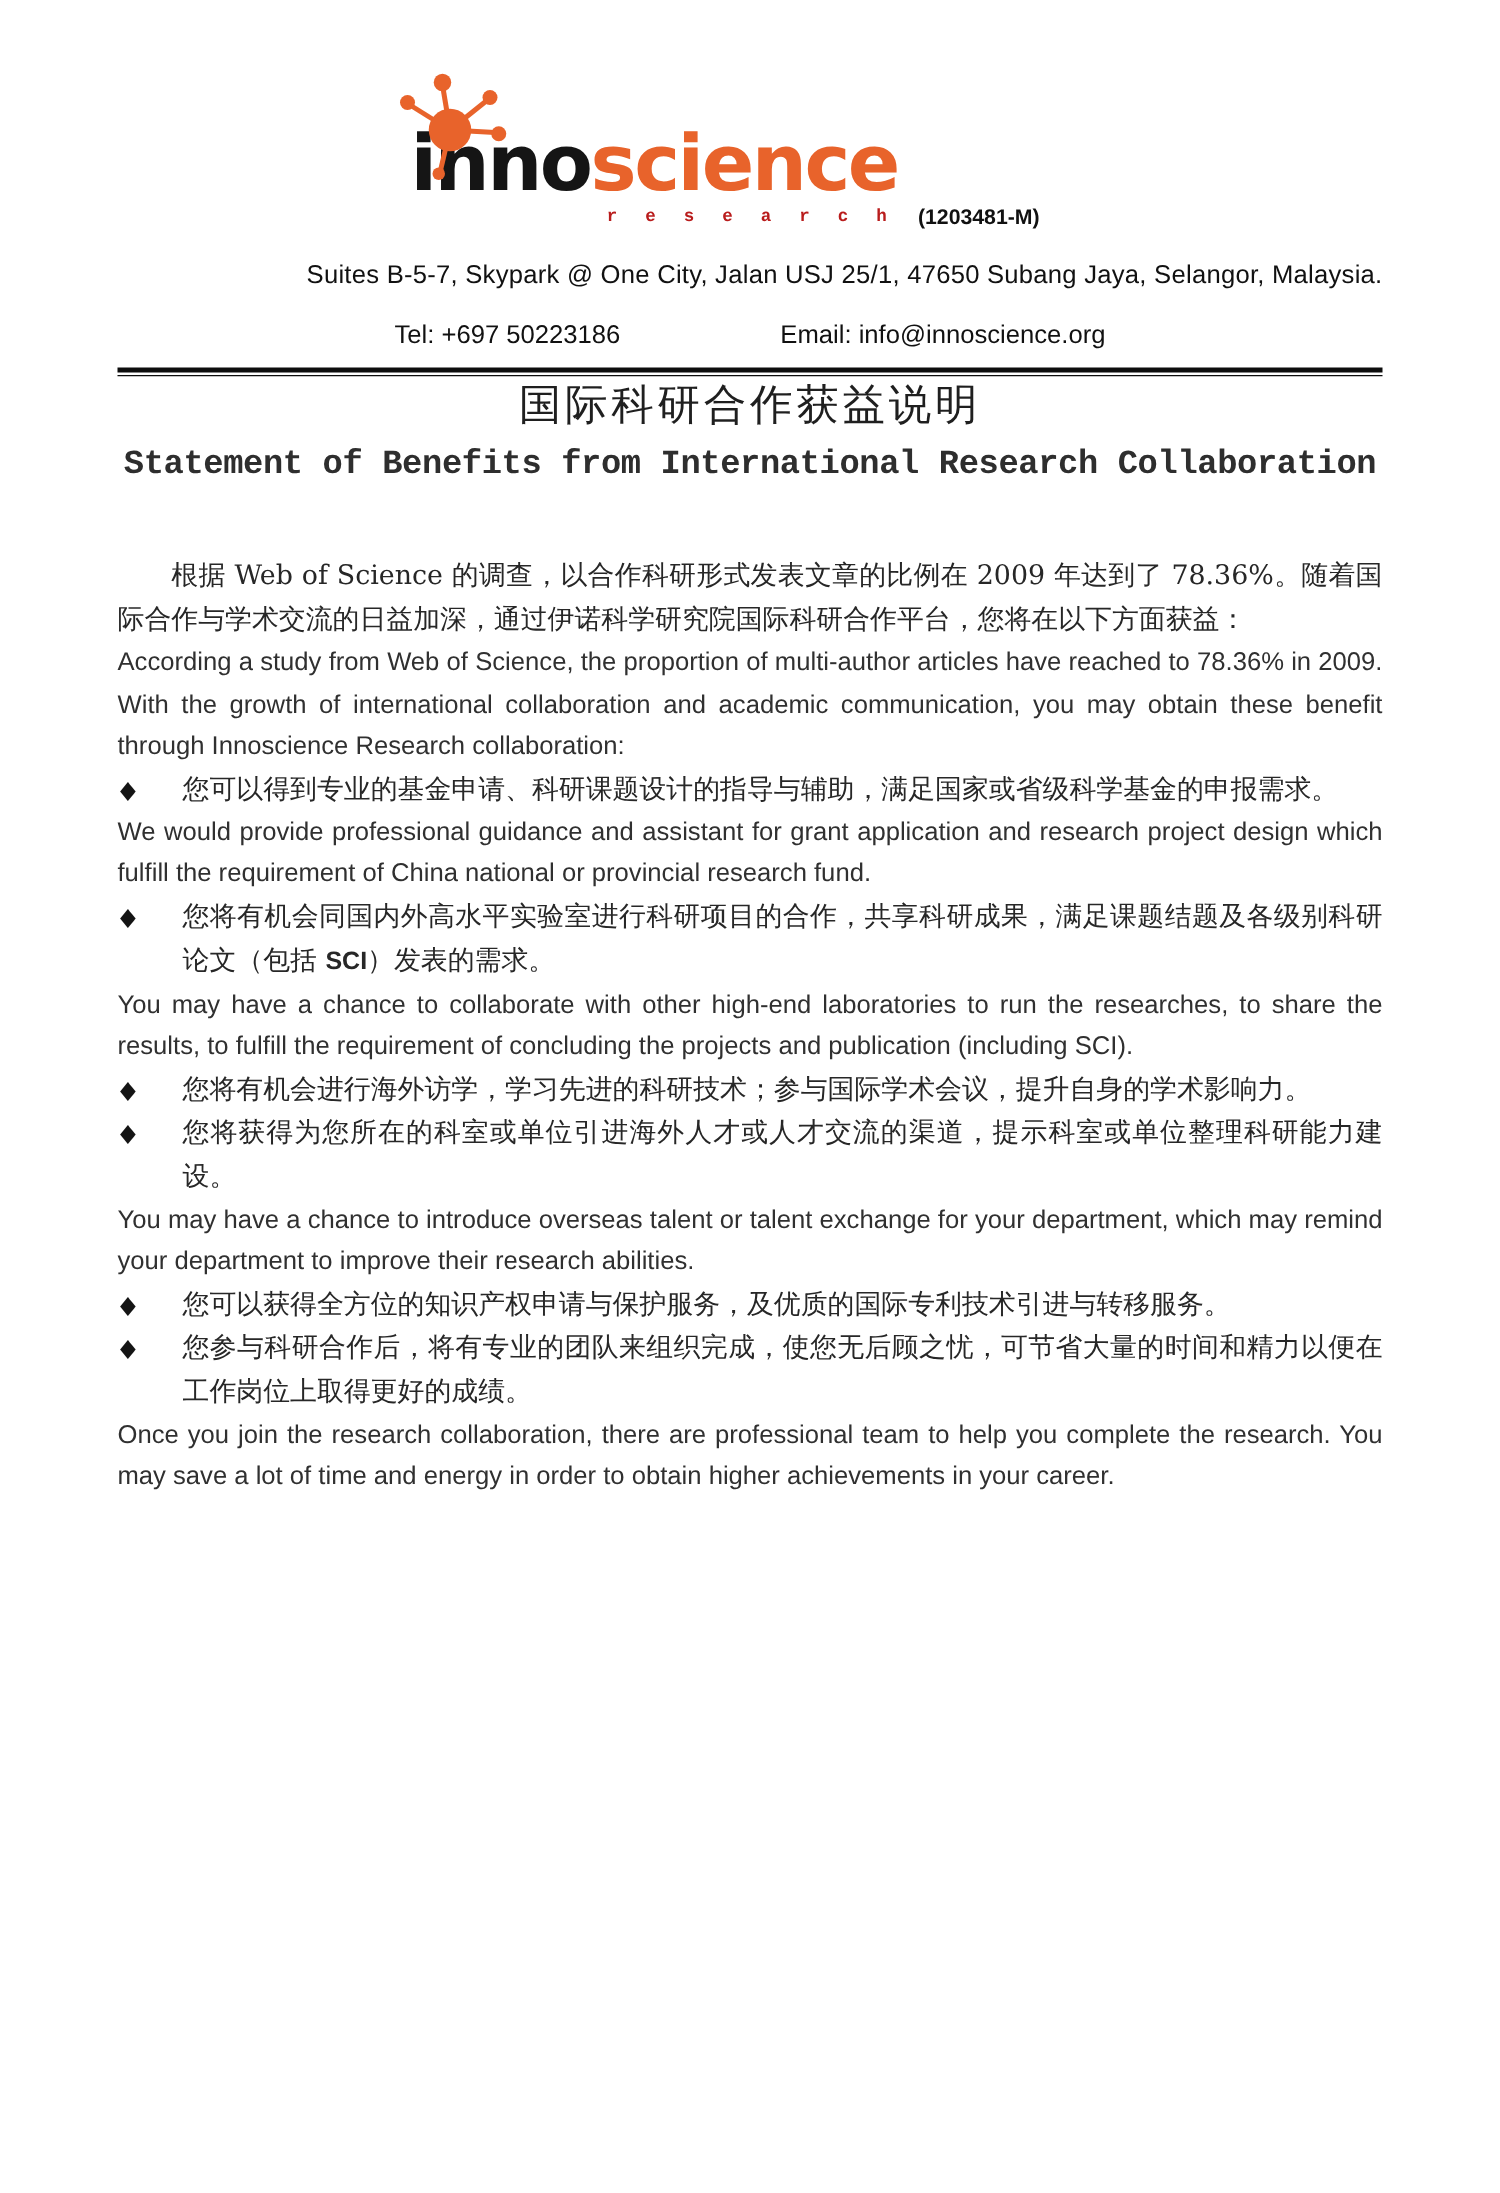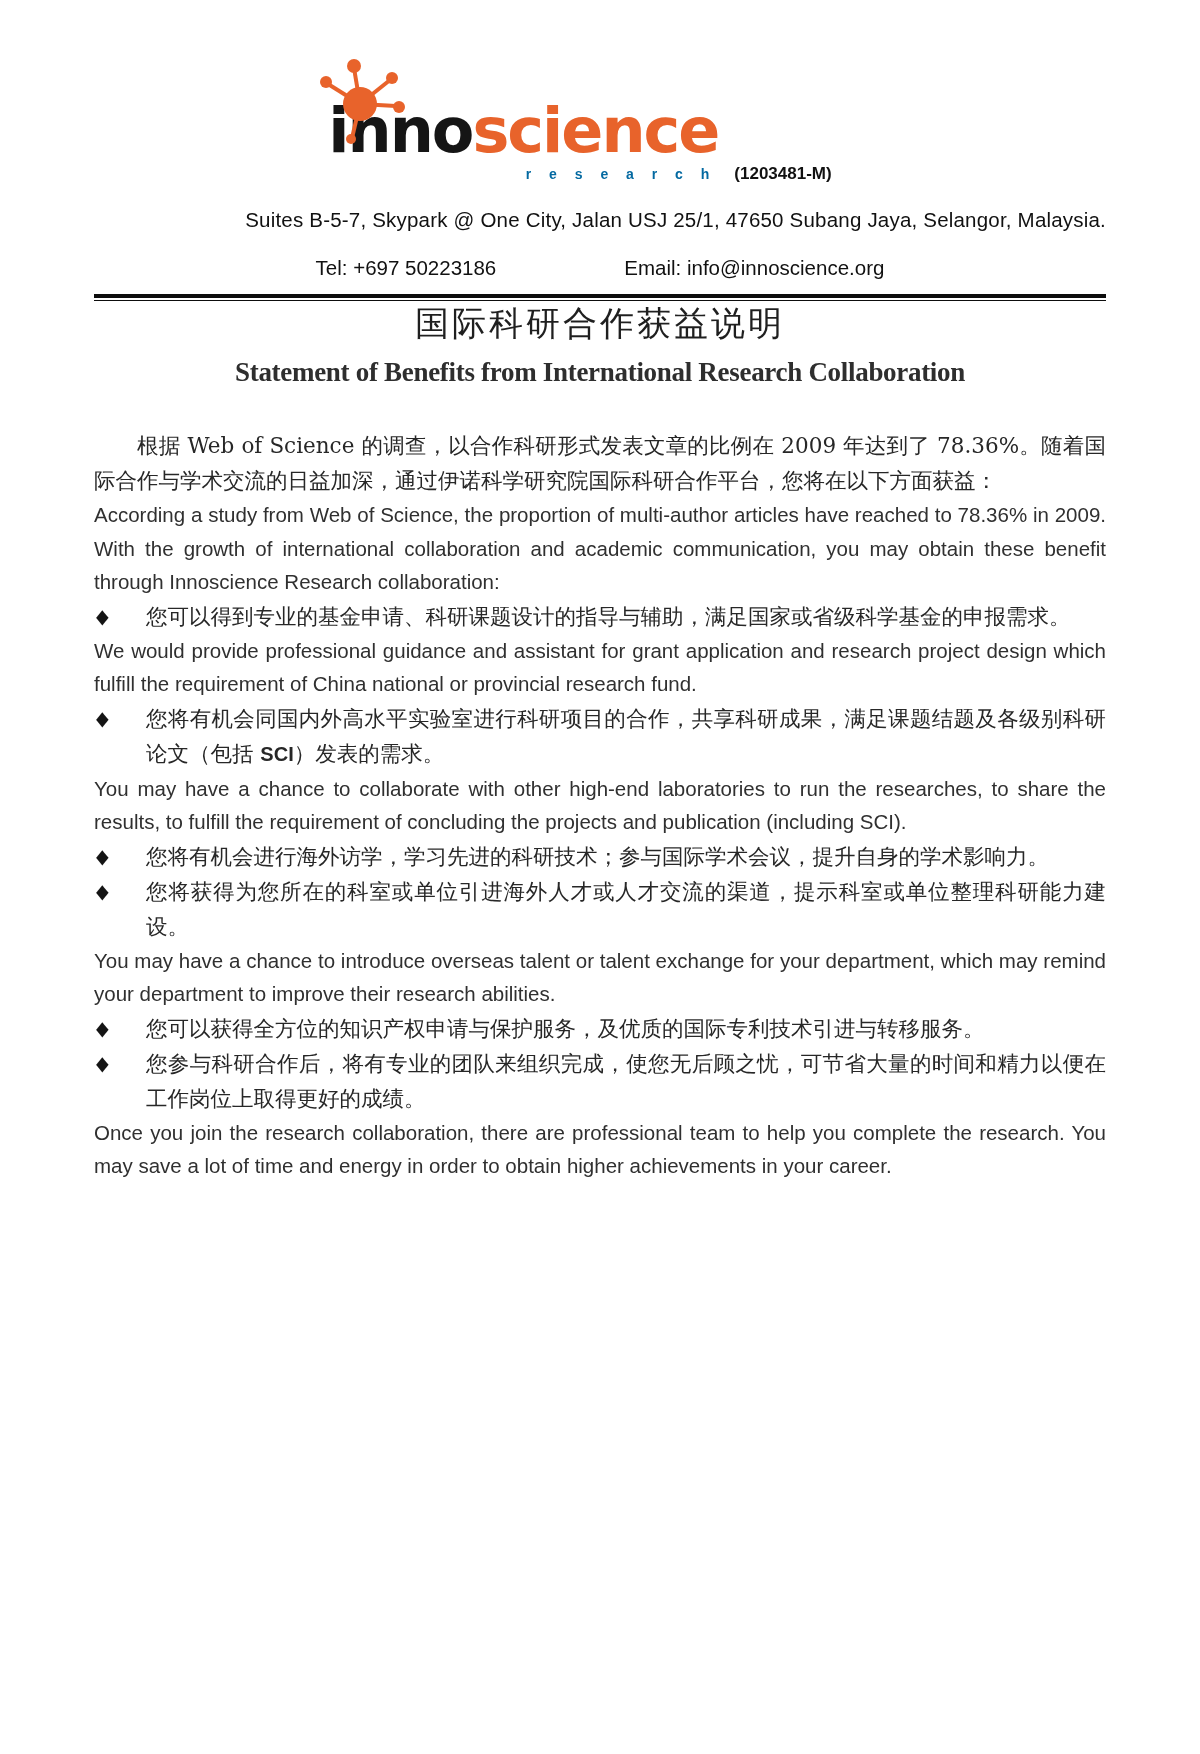--- a/index.html
+++ b/index.html
@@ -43,25 +43,25 @@
     line-height: 1;
     letter-spacing: -2px;
     white-space: nowrap;
   }
   .logo-inno { color: #151515; }
   .logo-science { color: #e8632b; margin-top: 44px; }
   .logo-research {
     position: absolute;
     right: 2px;
     bottom: -20px;
-    font-family: Liberation Sans, sans-serif;
+    font-family: Liberation Mono, monospace;
     font-weight: bold;
     font-size: 14px;
     letter-spacing: 7px;
-    color: #0369a1;
+    color: #b91c1c;
     white-space: nowrap;
   }
   .reg-no {
     font-family: Liberation Sans, sans-serif;
     font-weight: bold;
     font-size: 17px;
     color: #111;
     margin-left: 16px;
     transform: translateY(22px);
     white-space: nowrap;
@@ -93,29 +93,29 @@
     text-align: center;
     font-family: "DejaVu Serif", serif;
     font-weight: normal;
     font-size: 34px;
     letter-spacing: 3px;
     color: #1f1f1f;
   }
   .title-en {
     margin-top: 10px;
     text-align: center;
-    font-family: Liberation Serif, serif;
+    font-family: Liberation Mono, monospace;
     font-weight: bold;
     font-size: 27px;
     color: #2e2e2e;
     letter-spacing: -0.3px;
   }
 
   
-  .body-text { margin-top: 40px; }
+  .body-text { margin-top: 56px; }
   .para-zh {
     font-family: "DejaVu Serif", serif;
     font-size: 21.5px;
     line-height: 35px;
     text-align: justify;
     color: #272727;
   }
   .para-zh.indent { text-indent: 2em; }
   .para-en {
     font-family: "Liberation Sans", sans-serif;

